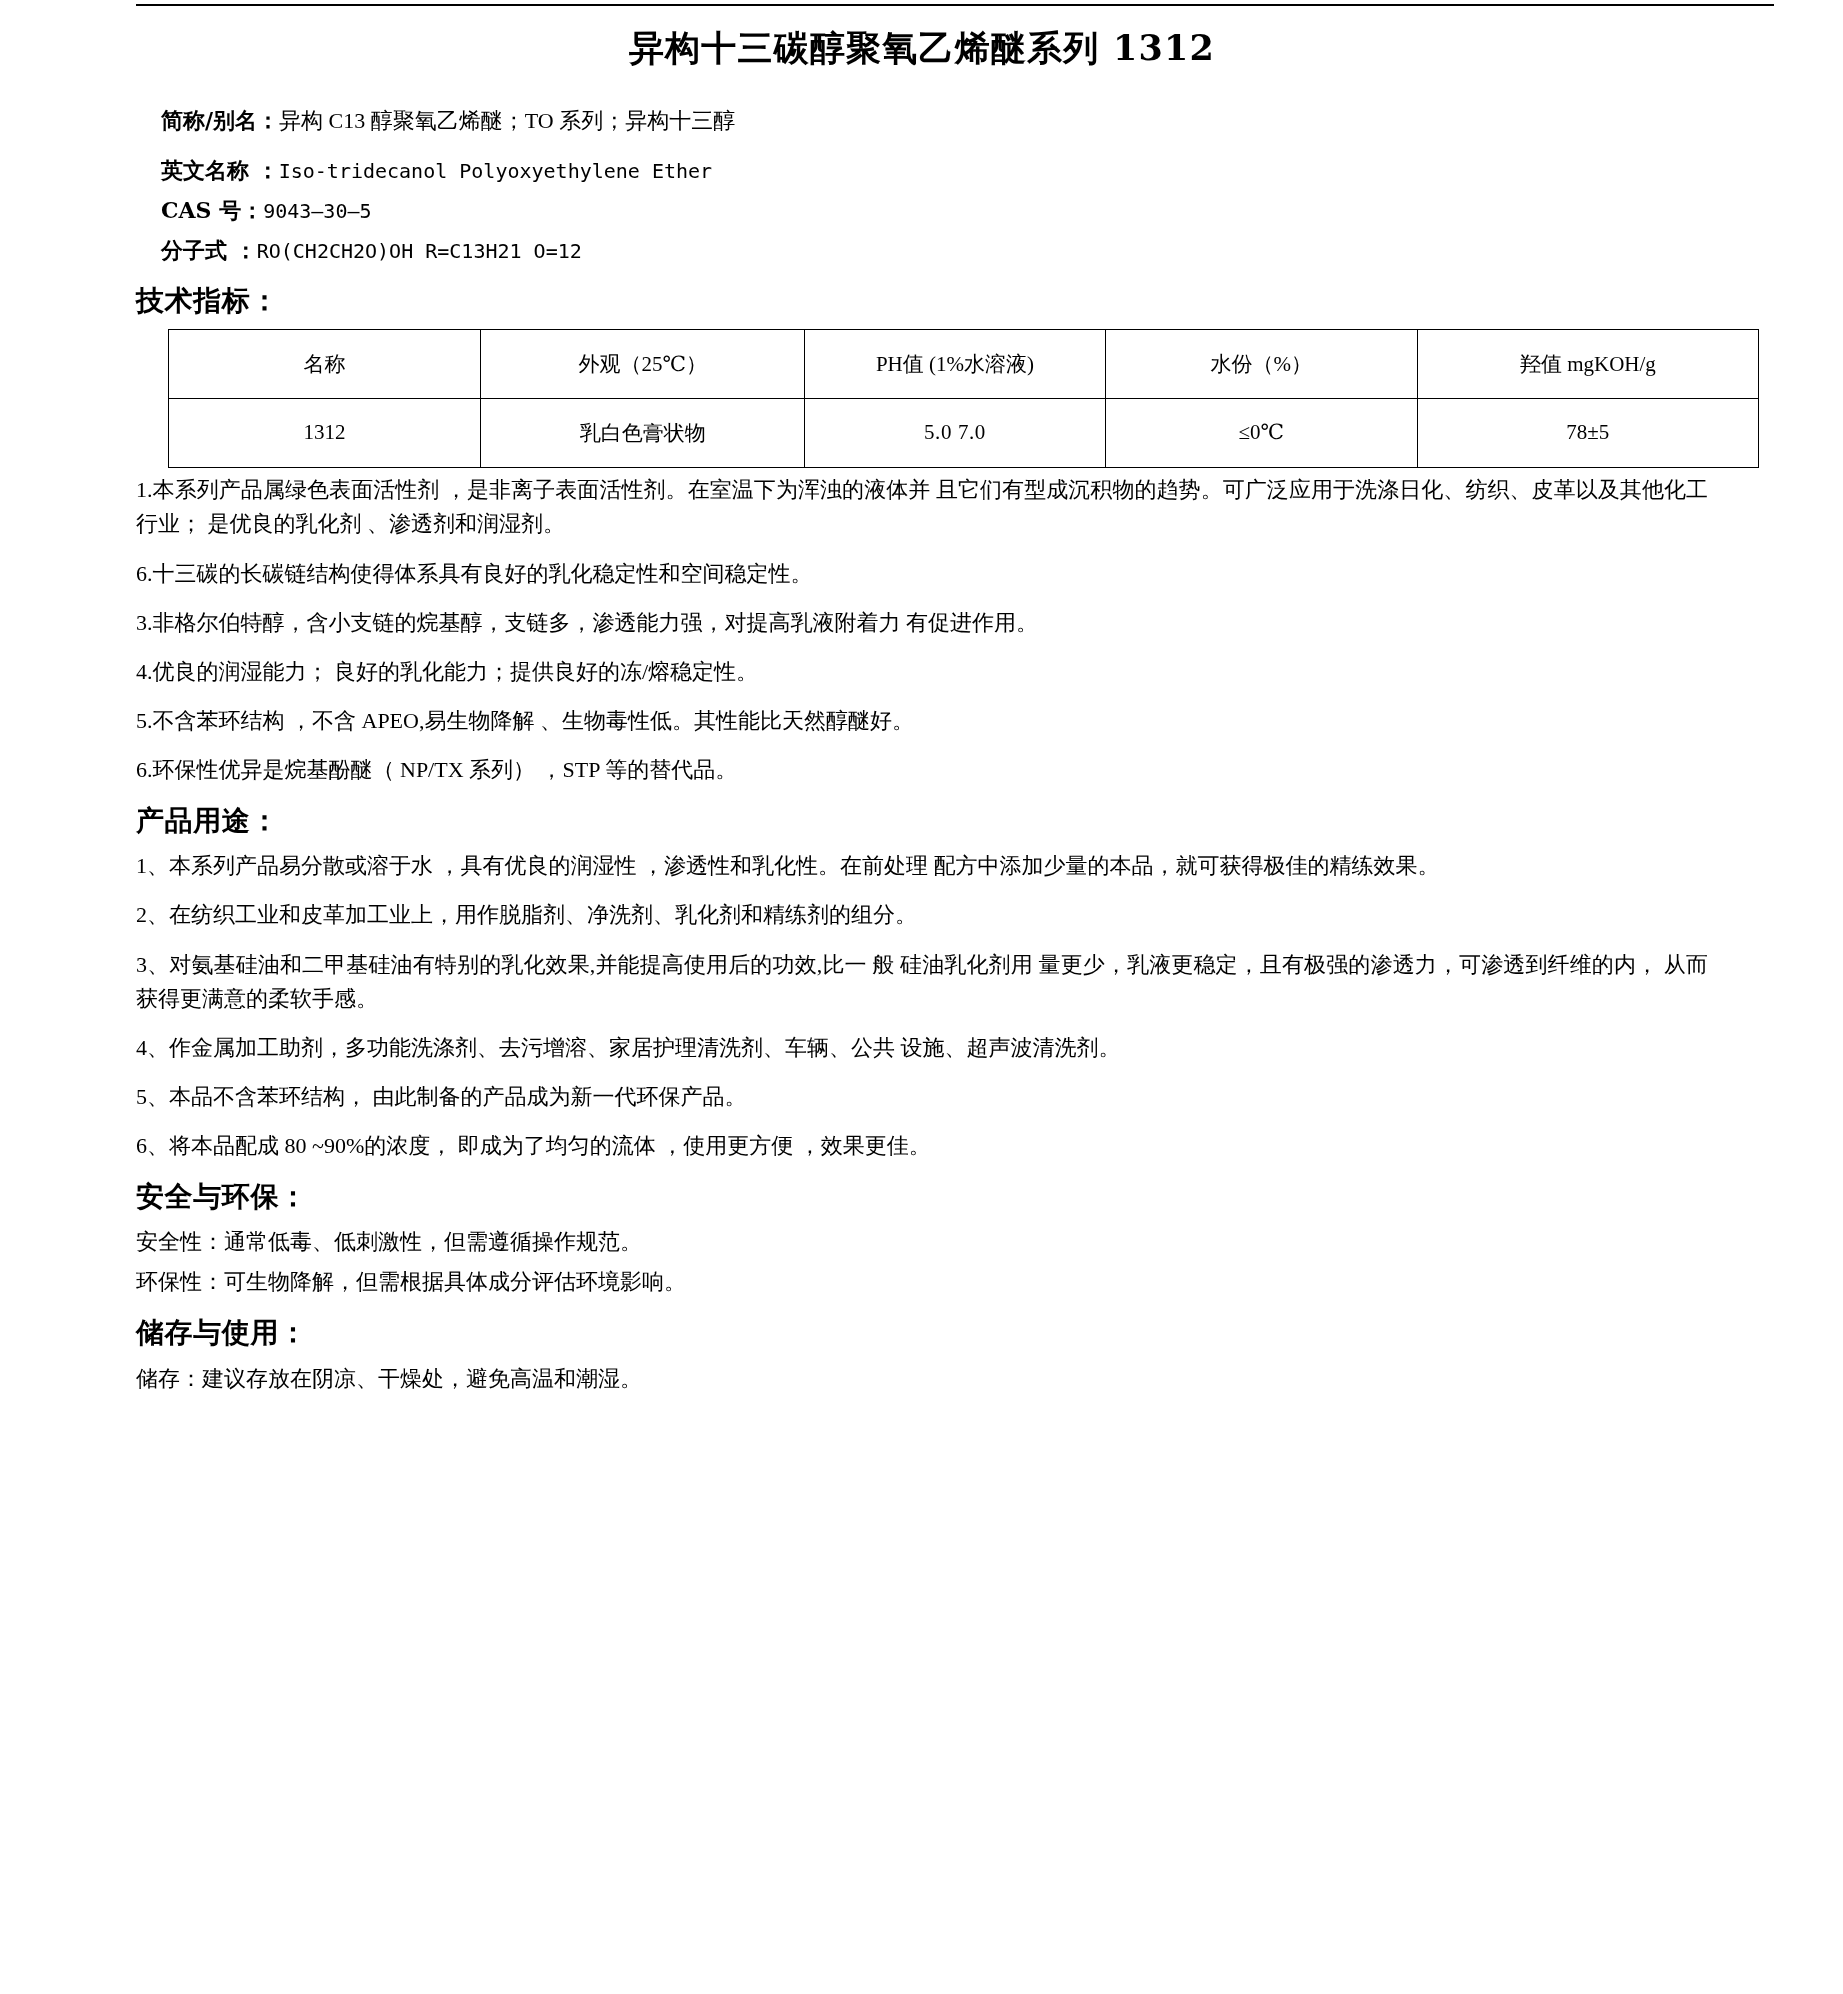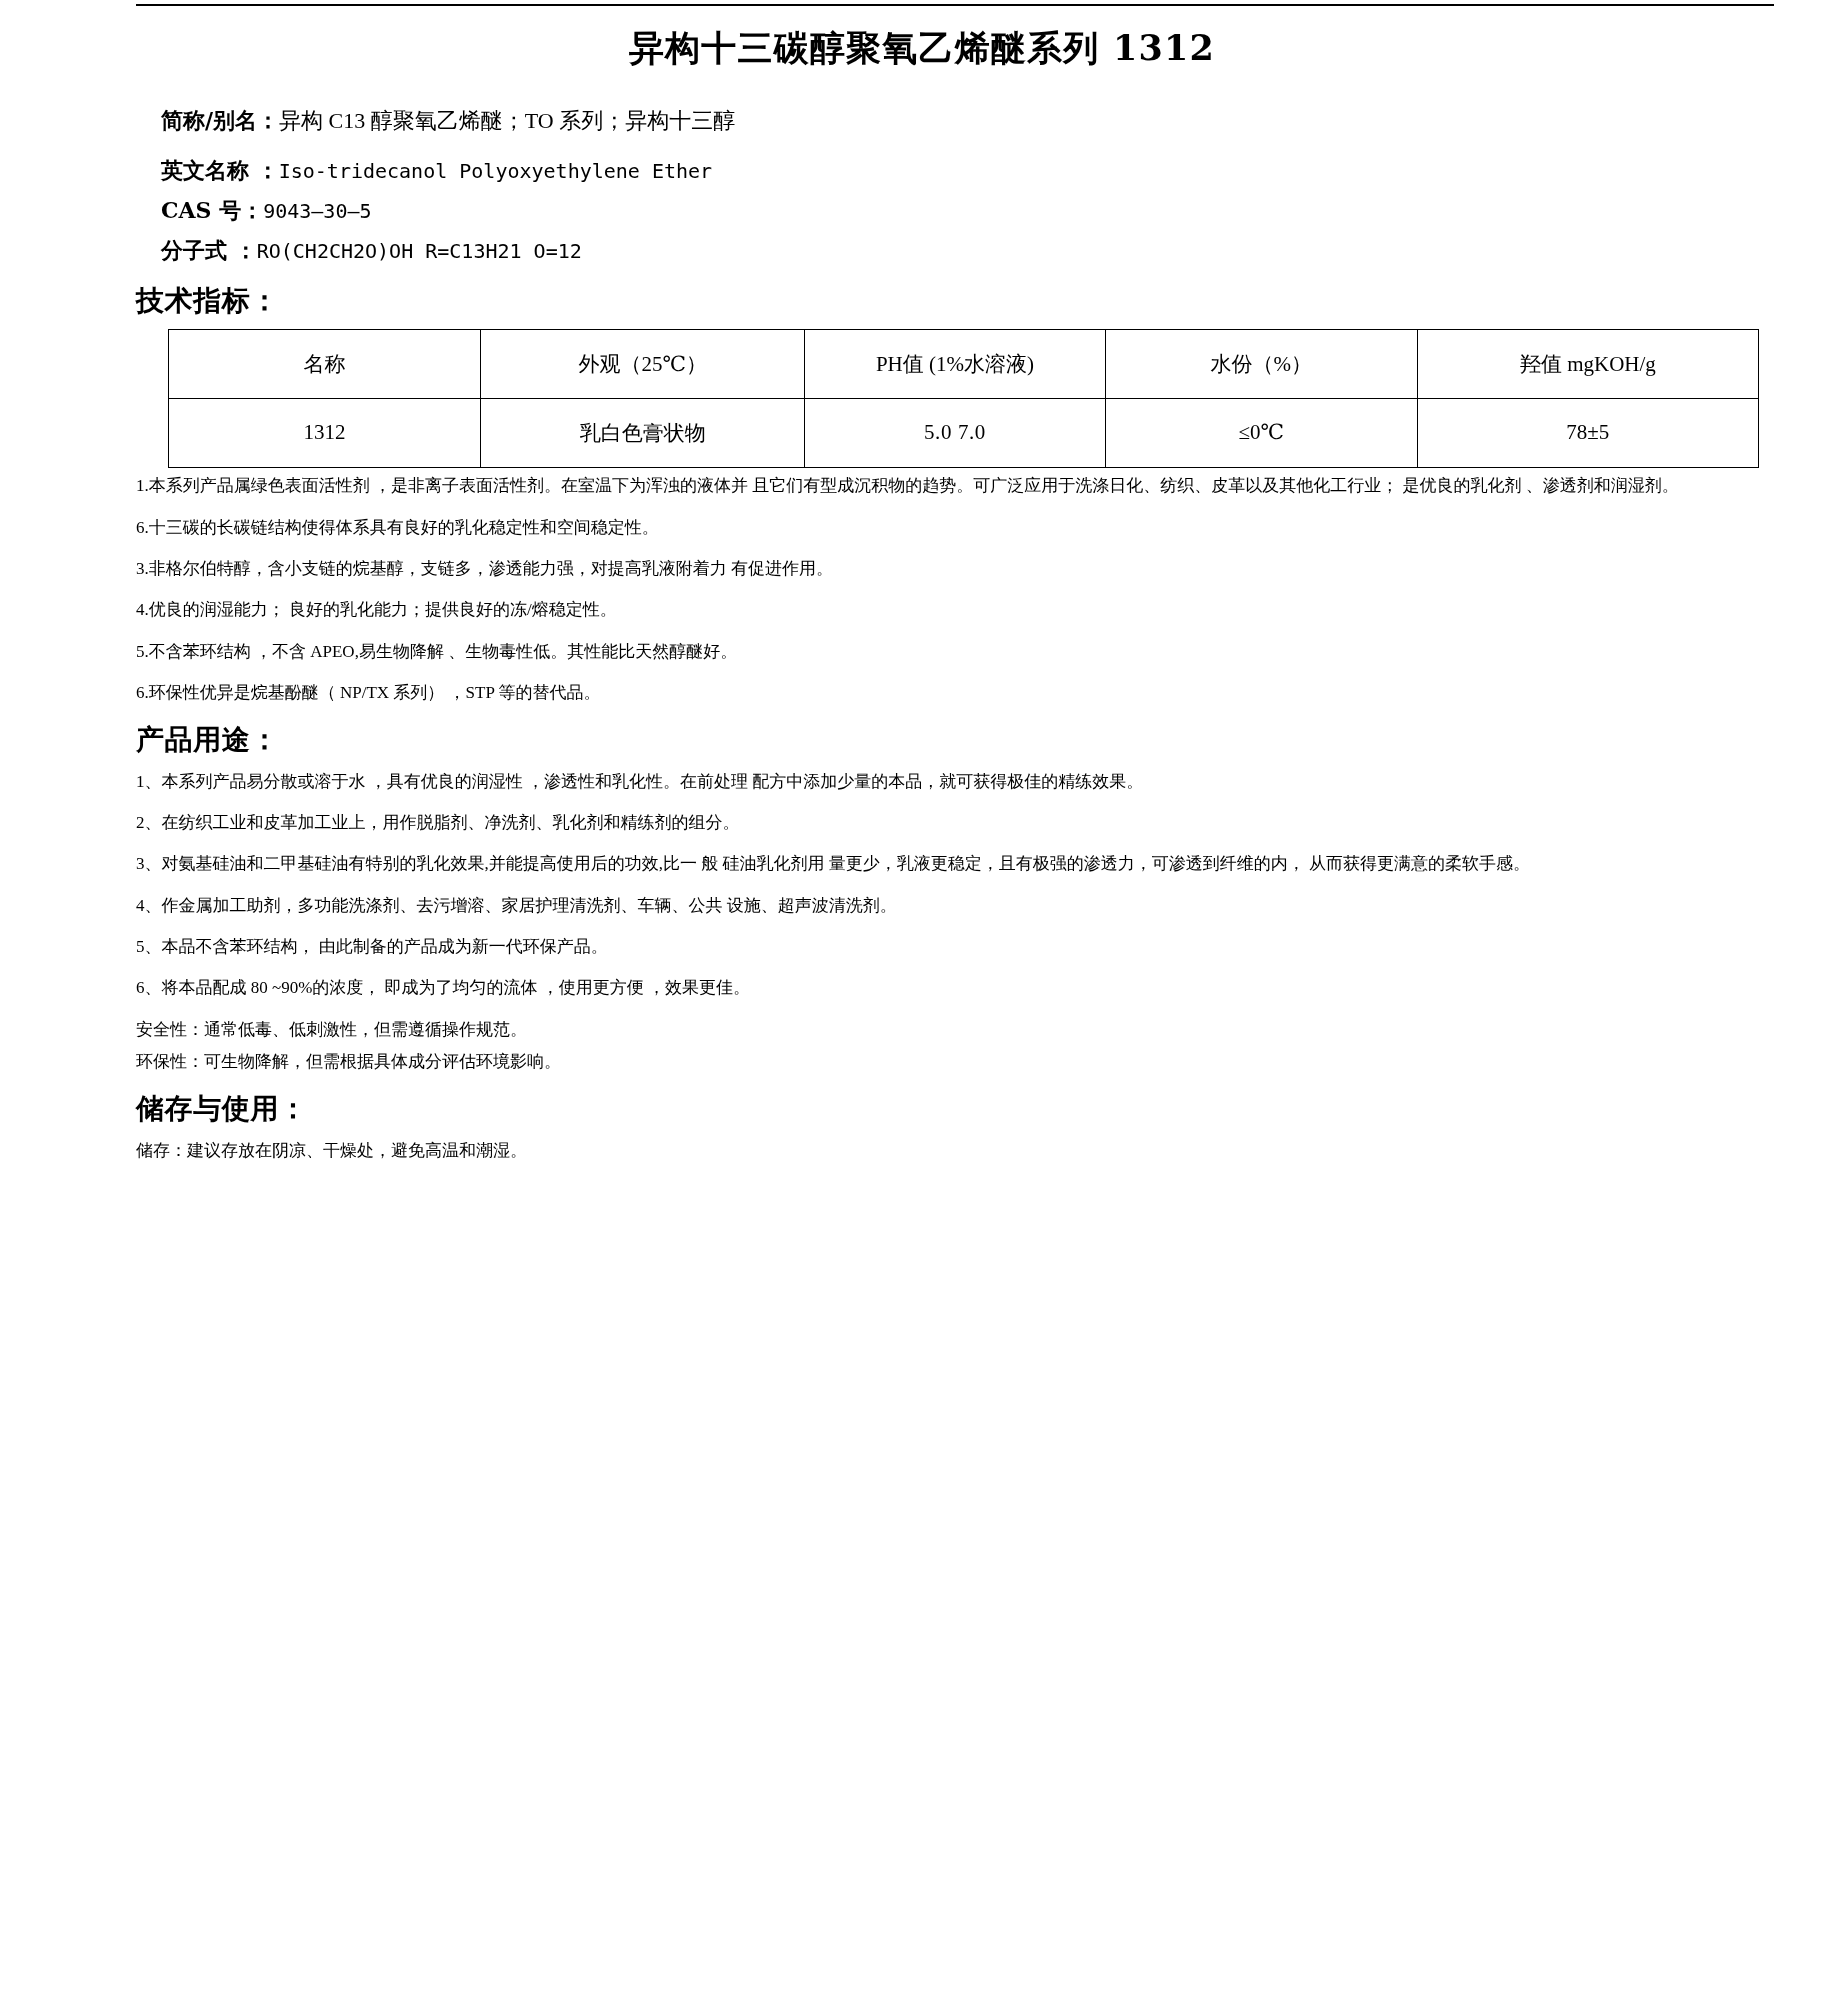--- a/index.html
+++ b/index.html
@@ -82,21 +82,21 @@
     padding: 2.3px 4.6px;
   }
   table.spec td.c1 { width: 302px; }
   table.spec td.c2 { width: 314px; }
   table.spec td.c3 { width: 290px; }
   table.spec td.c4 { width: 302px; }
   table.spec td.c5 { width: 331px; }
   .sm { font-size: 17.4px; }
   .ph-val { letter-spacing: 0.6px; }
   p.body {
-    font-size: 17px;
+    font-size: 22px;
     line-height: 1.55;
     margin: 0 0 15px 0;
     text-align: justify;
     text-justify: inter-ideograph;
   }
   p.body.compact {
     margin-bottom: 5.8px;
   }
 </style>
 </head>
@@ -159,20 +159,21 @@
 
   <div class="sec-head">产品用途：</div>
 
   <p class="body">1、本系列产品易分散或溶于水 ，具有优良的润湿性 ，渗透性和乳化性。在前处理 配方中添加少量的本品，就可获得极佳的精练效果。</p>
   <p class="body">2、在纺织工业和皮革加工业上，用作脱脂剂、净洗剂、乳化剂和精练剂的组分。</p>
   <p class="body">3、对氨基硅油和二甲基硅油有特别的乳化效果,并能提高使用后的功效,比一 般 硅油乳化剂用 量更少，乳液更稳定，且有极强的渗透力，可渗透到纤维的内， 从而获得更满意的柔软手感。</p>
   <p class="body">4、作金属加工助剂，多功能洗涤剂、去污增溶、家居护理清洗剂、车辆、公共 设施、超声波清洗剂。</p>
   <p class="body">5、本品不含苯环结构， 由此制备的产品成为新一代环保产品。</p>
   <p class="body">6、将本品配成 80 ~90%的浓度， 即成为了均匀的流体 ，使用更方便 ，效果更佳。</p>
 
+  <div class="sec-head">安全与环保：</div>
 
   <p class="body compact">安全性：通常低毒、低刺激性，但需遵循操作规范。</p>
   <p class="body">环保性：可生物降解，但需根据具体成分评估环境影响。</p>
 
   <div class="sec-head">储存与使用：</div>
 
   <p class="body">储存：建议存放在阴凉、干燥处，避免高温和潮湿。</p>
 
 </div>
 

